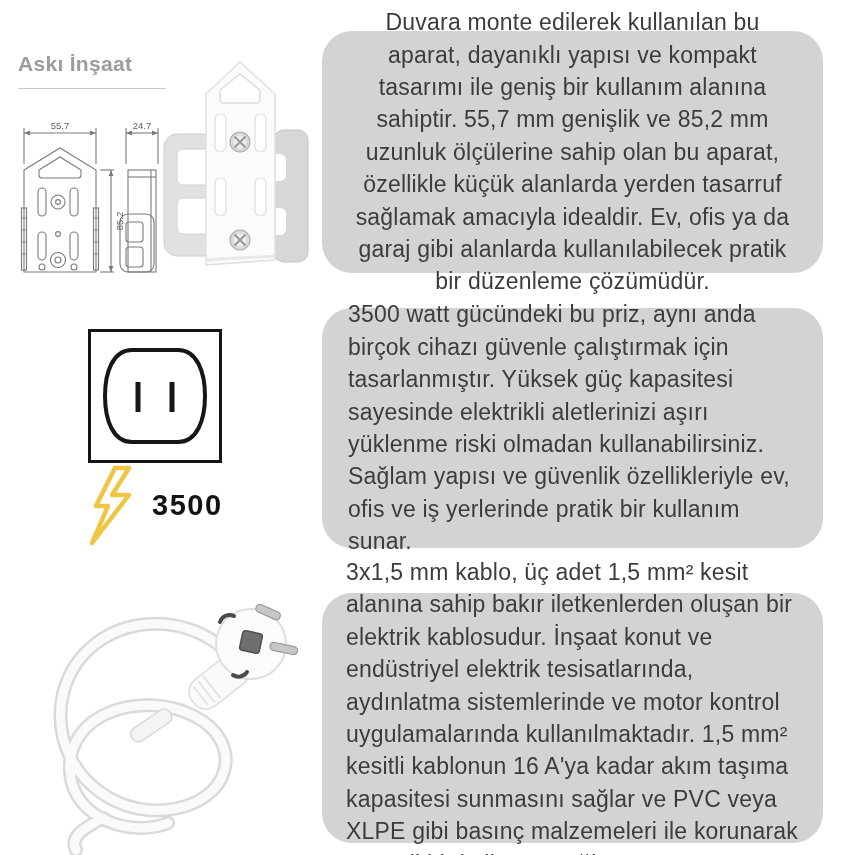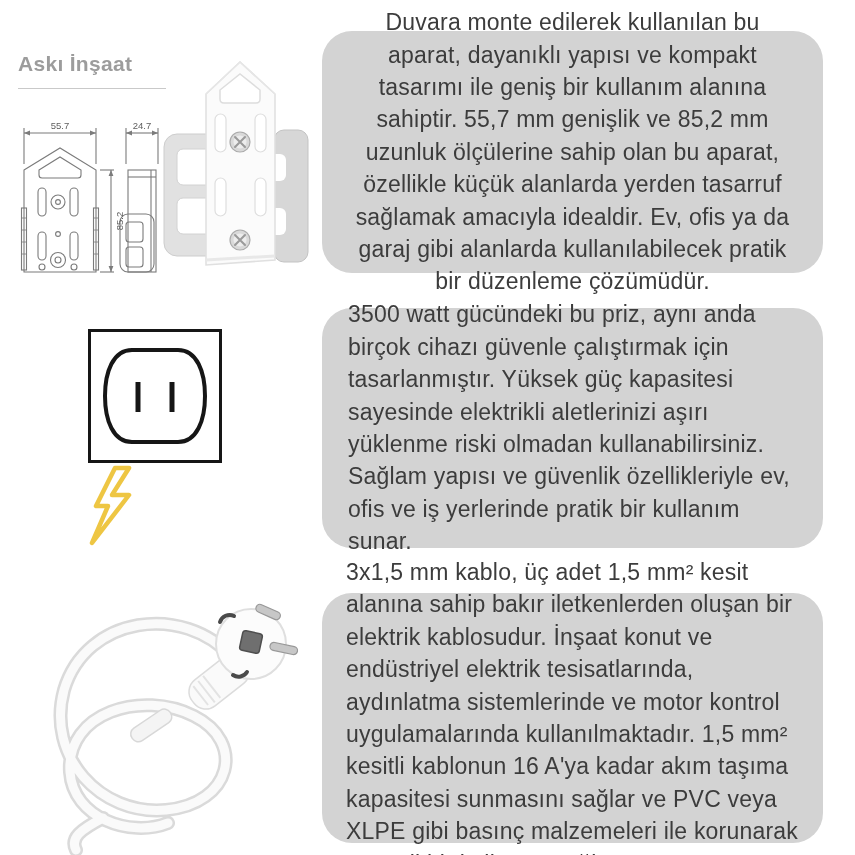--- a/index.html
+++ b/index.html
@@ -168,20 +168,21 @@
       <line x1="47" y1="50" x2="47" y2="80" stroke="#161616" stroke-width="5"></line>
       <line x1="81" y1="50" x2="81" y2="80" stroke="#161616" stroke-width="5"></line>
     </svg>
   </div>
 
   <div class="watt-row">
     <svg width="52" height="84" viewBox="0 0 52 84">
       <path d="M31,4 L12,42 L24,42 L8,79 L45,31 L28,31 L45,4 Z" fill="none" stroke="#eec643" stroke-width="4.5" stroke-linejoin="round"></path>
     </svg>
     <div class="watt-text">
+      <div>3500</div>
     </div>
   </div>
 
   <div class="panel panel-2">
     <p>3500 watt gücündeki bu priz, aynı anda birçok cihazı güvenle çalıştırmak için tasarlanmıştır. Yüksek güç kapasitesi sayesinde elektrikli aletlerinizi aşırı yüklenme riski olmadan kullanabilirsiniz. Sağlam yapısı ve güvenlik özellikleriyle ev, ofis ve iş yerlerinde pratik bir kullanım sunar.</p>
   </div>
 
   <svg class="cable-photo" width="300" height="275" viewBox="0 0 300 275">
 
     <g fill="none" stroke="#dadada" stroke-width="14" stroke-linecap="round">

